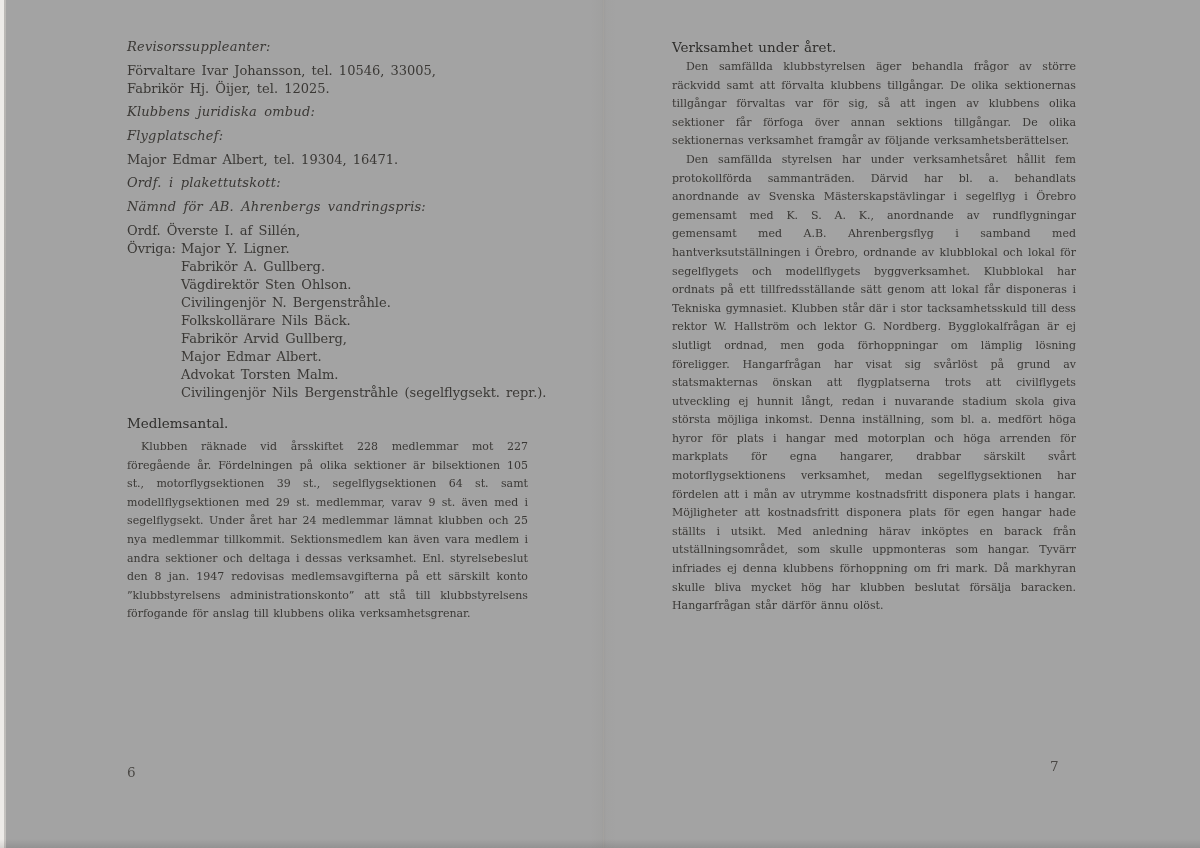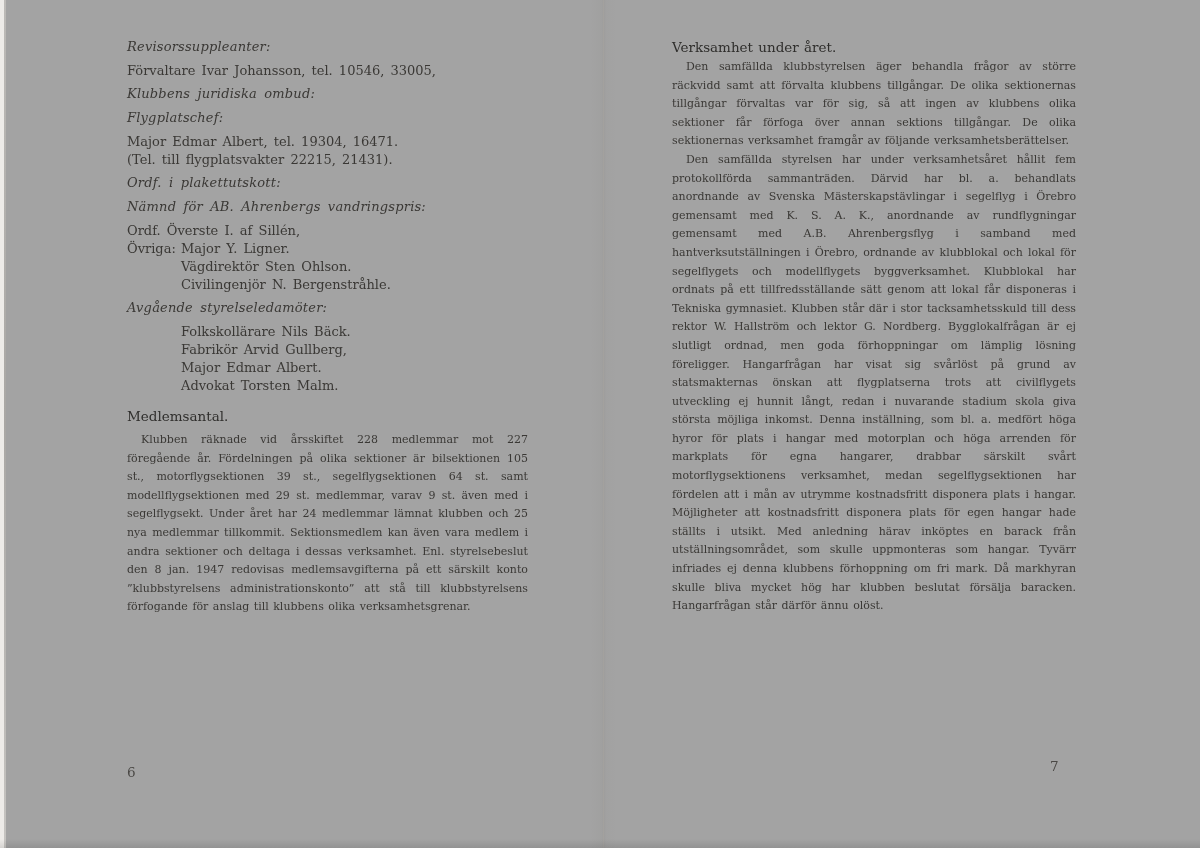--- a/index.html
+++ b/index.html
@@ -53,52 +53,53 @@
   <div class="edge-left-line"></div>
   <div class="gutter-soft"></div>
   <div class="gutter-line"></div>
   <div class="edge-bottom"></div>
 
   <div class="page-col lp">
 
     <div class="pl-sec first">
       <div class="sec-h">Revisorssuppleanter:</div>
       <div class="ln">Förvaltare Ivar Johansson, tel. 10546, 33005,</div>
+      <div class="ln">Fabrikör Hj. Öijer, tel. 12025.</div>
     </div>
 
     <div class="pl-sec">
       <div class="sec-h">Klubbens juridiska ombud:</div>
     </div>
 
     <div class="pl-sec">
       <div class="sec-h">Flygplatschef:</div>
       <div class="ln">Major Edmar Albert, tel. 19304, 16471.</div>
-      <div class="ln">(Tel. till flygplatsvakter 22215, 21431).</div>
     </div>
 
     <div class="pl-sec">
       <div class="sec-h">Ordf. i plakettutskott:</div>
     </div>
 
     <div class="pl-sec">
       <div class="sec-h">Nämnd för AB. Ahrenbergs vandringspris:</div>
       <div class="ln">Ordf. Överste I. af Sillén,</div>
       <div class="ln">
         <span class="ovr">Övriga:</span><span>Major Y. Ligner.</span>
       </div>
+      <div class="ln ind">Fabrikör A. Gullberg.</div>
       <div class="ln ind">Vägdirektör Sten Ohlson.</div>
       <div class="ln ind">Civilingenjör N. Bergenstråhle.</div>
     </div>
 
     <div class="pl-sec">
-      <div class="sec-h">Avgående styrelseledamöter:</div>
       <div class="ln ind">Folkskollärare Nils Bäck.</div>
       <div class="ln ind">Fabrikör Arvid Gullberg,</div>
       <div class="ln ind">Major Edmar Albert.</div>
       <div class="ln ind">Advokat Torsten Malm.</div>
+      <div class="ln ind">Civilingenjör Nils Bergenstråhle (segelflygsekt. repr.).</div>
     </div>
 
     <div class="bhead">Medlemsantal.</div>
     <p class="para">Klubben räknade vid årsskiftet 228 medlemmar mot 227 föregående år. Fördelningen på olika sektioner är bilsektionen 105 st., motorflygsektionen 39 st., segelflygsektionen 64 st. samt modellflygsektionen med 29 st. medlemmar, varav 9 st. även med i segelflygsekt. Under året har 24 medlemmar lämnat klubben och 25 nya medlemmar tillkommit. Sektionsmedlem kan även vara medlem i andra sektioner och deltaga i dessas verksamhet. Enl. styrelsebeslut den 8 jan. 1947 redovisas medlemsavgifterna på ett särskilt konto ”klubbstyrelsens administrationskonto” att stå till klubbstyrelsens förfogande för anslag till klubbens olika verksamhetsgrenar.</p>
   </div>
 
   <div class="page-col rp">
     <div class="bhead">Verksamhet under året.</div>
     <p class="para">Den samfällda klubbstyrelsen äger behandla frågor av större räckvidd samt att förvalta klubbens tillgångar. De olika sektionernas tillgångar förvaltas var för sig, så att ingen av klubbens olika sektioner får förfoga över annan sektions tillgångar. De olika sektionernas verksamhet framgår av följande verksamhetsberättelser.</p>
     <p class="para">Den samfällda styrelsen har under verksamhetsåret hållit fem protokollförda sammanträden. Därvid har bl. a. behandlats anordnande av Svenska Mästerskapstävlingar i segelflyg i Örebro gemensamt med K. S. A. K., anordnande av rundflygningar gemensamt med A.B. Ahrenbergsflyg i samband med hantverksutställningen i Örebro, ordnande av klubblokal och lokal för segelflygets och modellflygets byggverksamhet. Klubblokal har ordnats på ett tillfredsställande sätt genom att lokal får disponeras i Tekniska gymnasiet. Klubben står där i stor tacksamhetsskuld till dess rektor W. Hallström och lektor G. Nordberg. Bygglokalfrågan är ej slutligt ordnad, men goda förhoppningar om lämplig lösning föreligger. Hangarfrågan har visat sig svårlöst på grund av statsmakternas önskan att flygplatserna trots att civilflygets utveckling ej hunnit långt, redan i nuvarande stadium skola giva största möjliga inkomst. Denna inställning, som bl. a. medfört höga hyror för plats i hangar med motorplan och höga arrenden för markplats för egna hangarer, drabbar särskilt svårt motorflygsektionens verksamhet, medan segelflygsektionen har fördelen att i mån av utrymme kostnadsfritt disponera plats i hangar. Möjligheter att kostnadsfritt disponera plats för egen hangar hade ställts i utsikt. Med anledning härav inköptes en barack från utställningsområdet, som skulle uppmonteras som hangar. Tyvärr infriades ej denna klubbens förhoppning om fri mark. Då markhyran skulle bliva mycket hög har klubben beslutat försälja baracken. Hangarfrågan står därför ännu olöst.</p>

